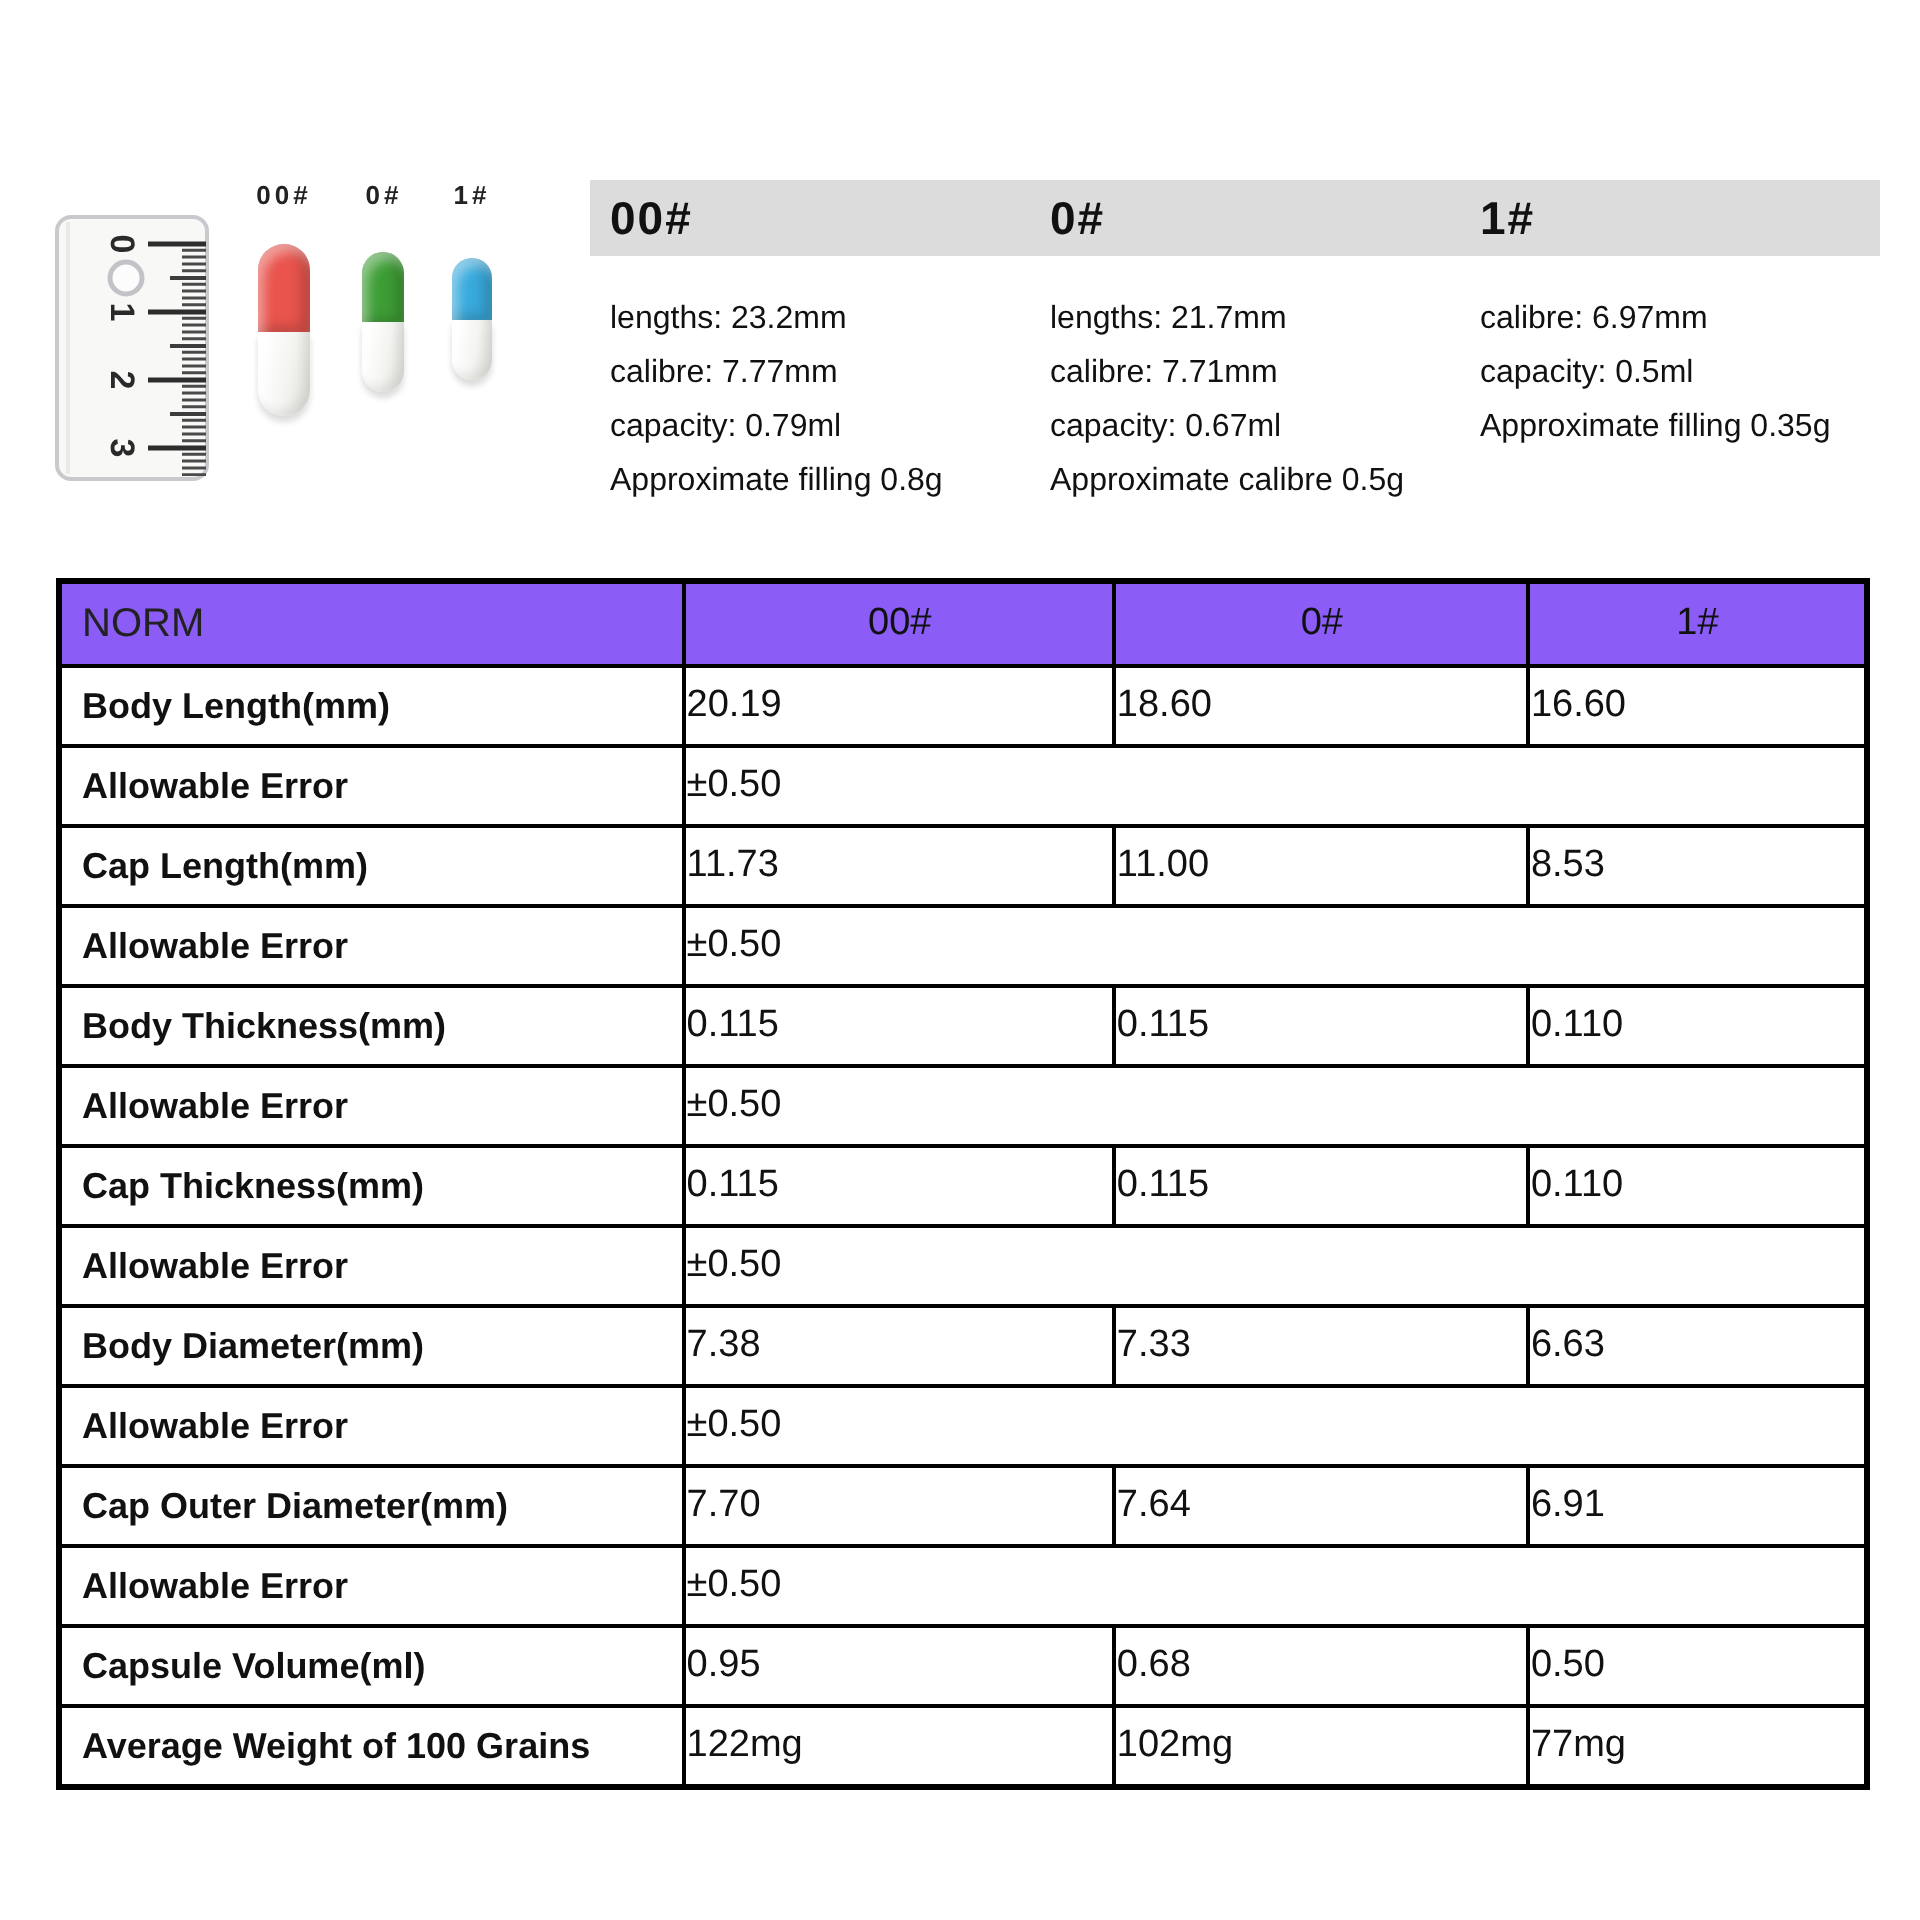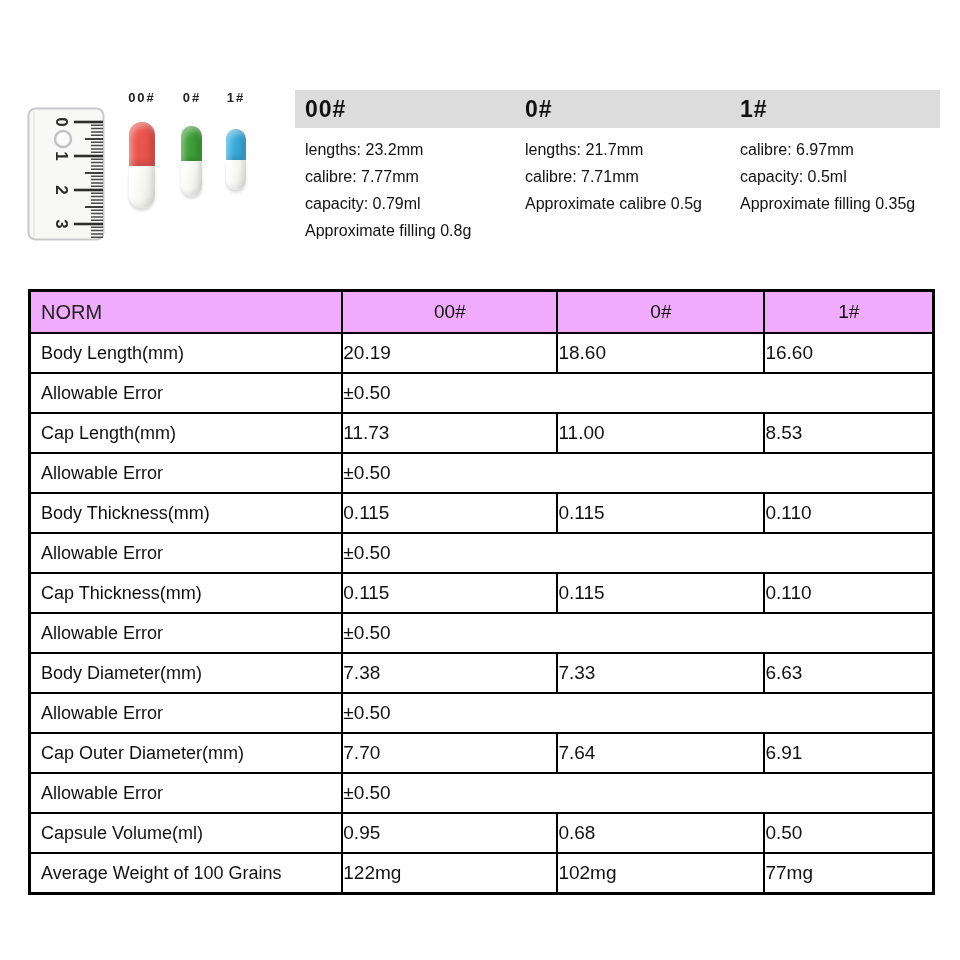--- a/index.html
+++ b/index.html
@@ -27,36 +27,36 @@
     position:absolute;top:90px;text-align:center;
     font-size:13px;font-weight:bold;letter-spacing:2px;color:#222;
   }
 
   
   .spec-bar{position:absolute;left:295px;top:90px;width:645px;height:38px;}
   .spec-col{position:absolute;top:90px;width:215px;}
   .spec-col .spec-header{
     margin:0;font-size:23px;font-weight:bold;line-height:38px;color:#111;letter-spacing:1px;
   }
-  .spec-lines{margin:8px 0 0 0;padding:0;list-style:none;}
+  .spec-lines{margin:18px 0 0 0;padding:0;list-style:none;}
   .spec-lines li{font-size:16px;line-height:27px;color:#111;white-space:nowrap;}
 
   
   table.spec-table{
     position:absolute;left:28px;top:289px;width:907px;
     border-collapse:collapse;table-layout:fixed;
     border:3px solid #000;
   }
   .spec-table th,.spec-table td{border:2px solid #000;padding:0;}
   .spec-table th{
-    background:#f0abfc;height:40px;font-weight:normal;font-size:19px;text-align:center;
+    background:#8b5cf6;height:40px;font-weight:normal;font-size:19px;text-align:center;
   }
   .spec-table th.lbl{font-size:20px;text-align:left;padding-left:10px;color:#222;}
   .spec-table td{height:38px;font-size:19px;}
-  .spec-table td.lbl{font-size:18px;text-align:left;padding-left:10px;}
+  .spec-table td.lbl{font-size:18px;text-align:left;padding-left:10px;font-weight:bold;}
   .spec-table td.val{}
 </style>
 </head>
 <body>
 
 <svg class="ruler" viewBox="0 0 78 134">
   <rect x="1.5" y="1.5" width="75" height="131" rx="7" fill="#f8f8f7" stroke="#c9c9cd" stroke-width="2"></rect>
   <line x1="7" y1="4" x2="7" y2="130" stroke="#e9e9e9" stroke-width="2"></line>
 
   <line x1="70" y1="14" x2="70" y2="131" stroke="#4a4a4a" stroke-width="12" stroke-dasharray="1.5 1.9"></line>
@@ -104,20 +104,21 @@
     <li>calibre: 7.77mm</li>
     <li>capacity: 0.79ml</li>
     <li>Approximate filling 0.8g</li>
   </ul>
 </div>
 <div class="spec-col" style="left:525px;">
   <h2 class="spec-header">0#</h2>
   <ul class="spec-lines">
     <li>lengths: 21.7mm</li>
     <li>calibre: 7.71mm</li>
+    <li>capacity: 0.67ml</li>
     <li>Approximate calibre 0.5g</li>
   </ul>
 </div>
 <div class="spec-col" style="left:740px;">
   <h2 class="spec-header">1#</h2>
   <ul class="spec-lines">
     <li>calibre: 6.97mm</li>
     <li>capacity: 0.5ml</li>
     <li>Approximate filling 0.35g</li>
   </ul>

